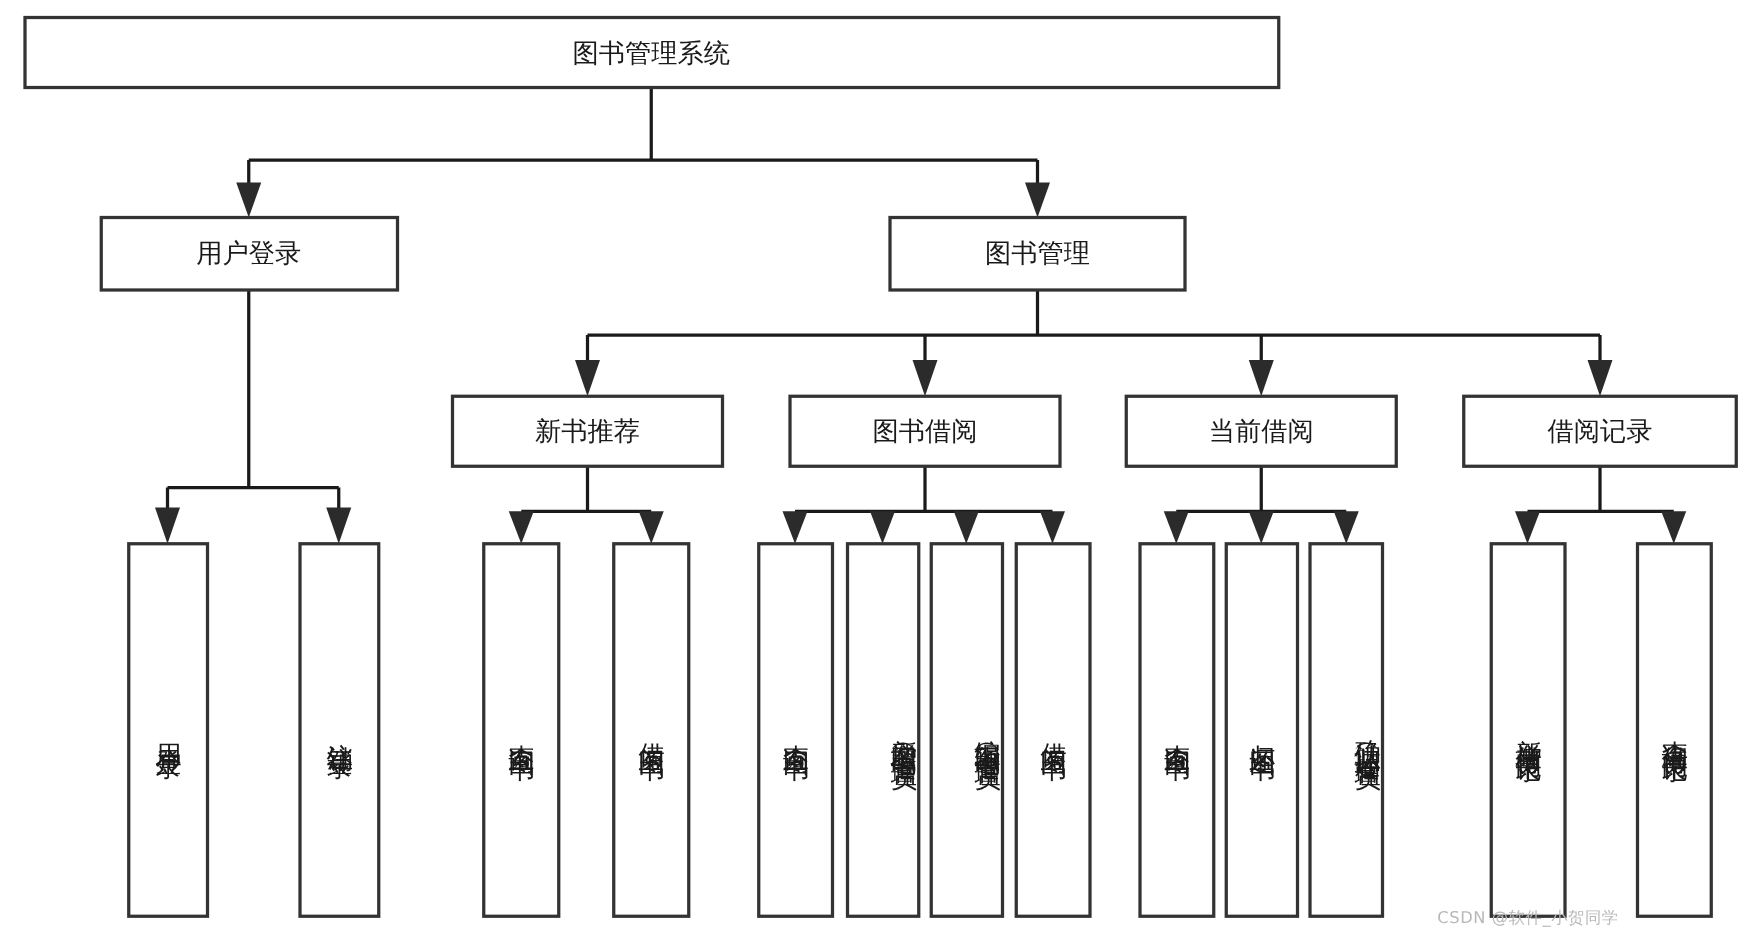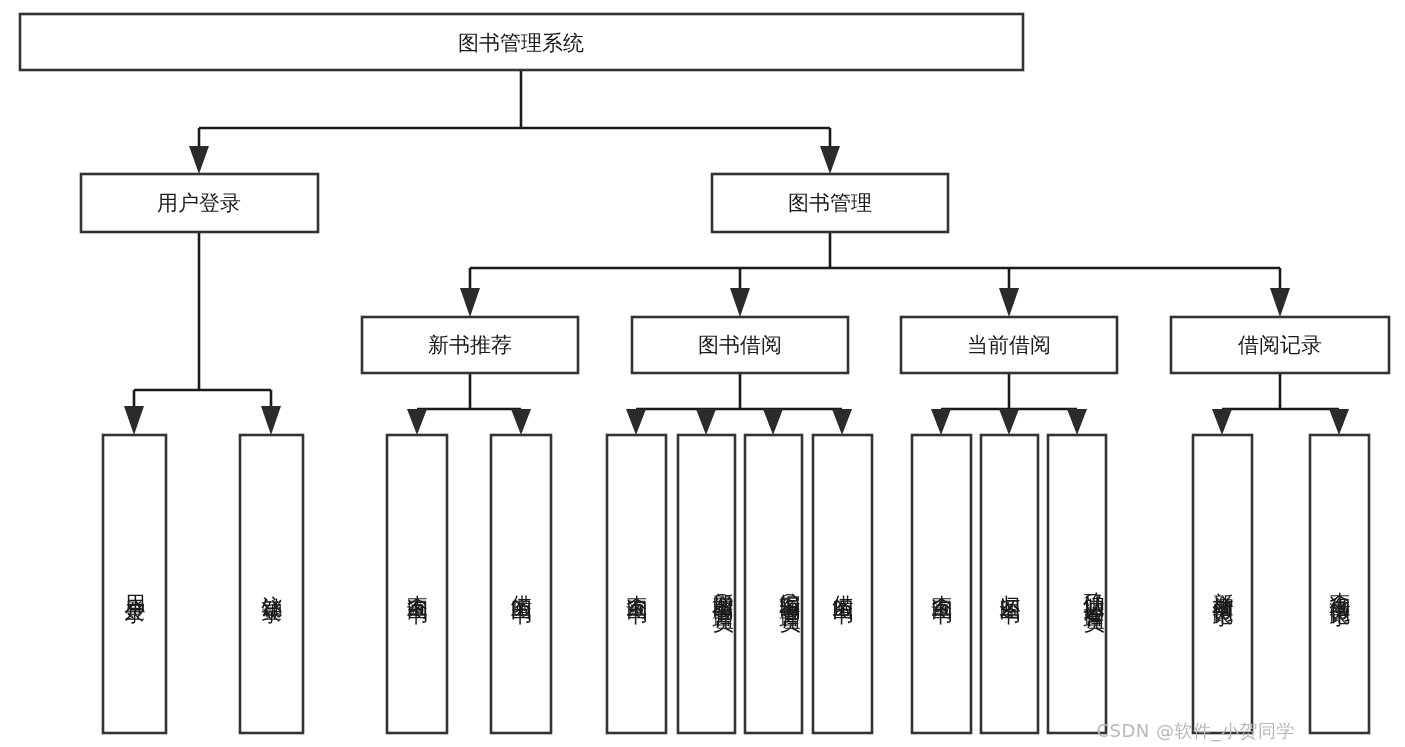--- a/index.html
+++ b/index.html
@@ -63,21 +63,21 @@
     letter-spacing: 3px;
     color: #1a1a1a;
     white-space: nowrap;
     pointer-events: none;
   }
   .watermark {
     position: absolute;
     right: 8px;
     bottom: 4px;
     font-family: "DejaVu Sans", "Liberation Sans", sans-serif;
-    font-size: 18px;
+    font-size: 13px;
     color: #b8b8b8;
     white-space: nowrap;
     letter-spacing: 0.5px;
   }
 </style>
 </head>
 <body>
 
 <div id="diagram-root">
 

